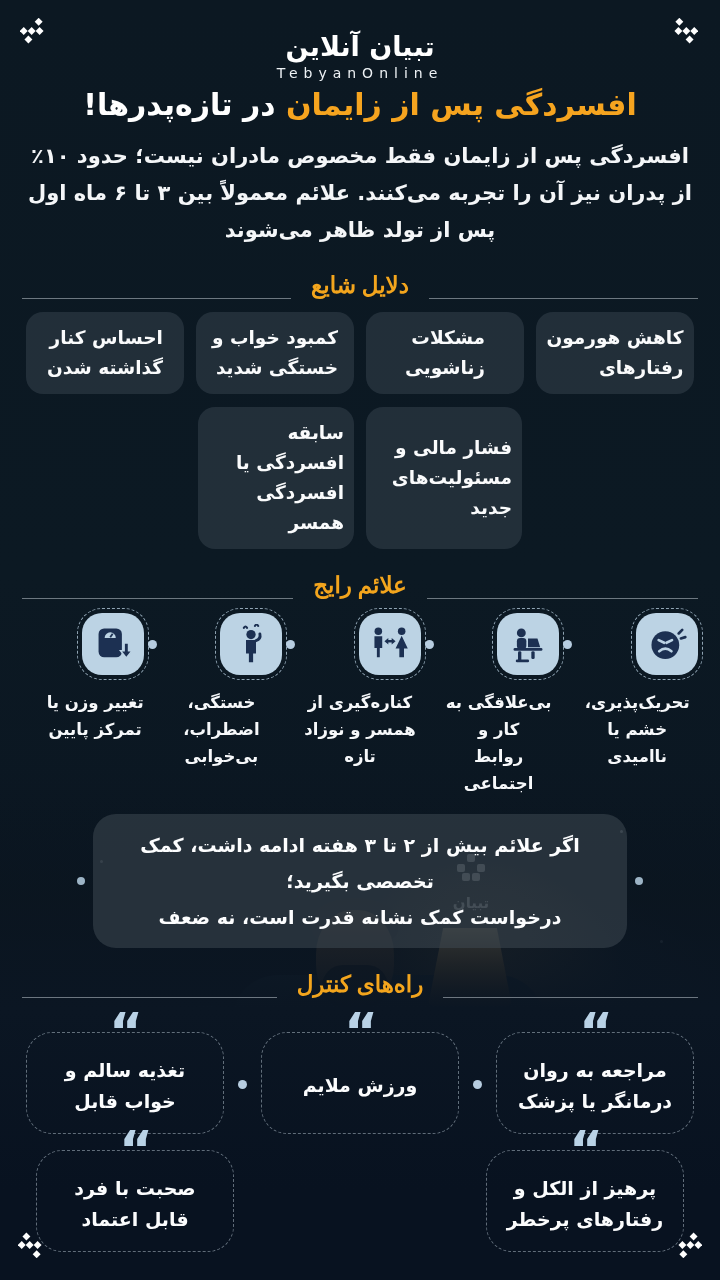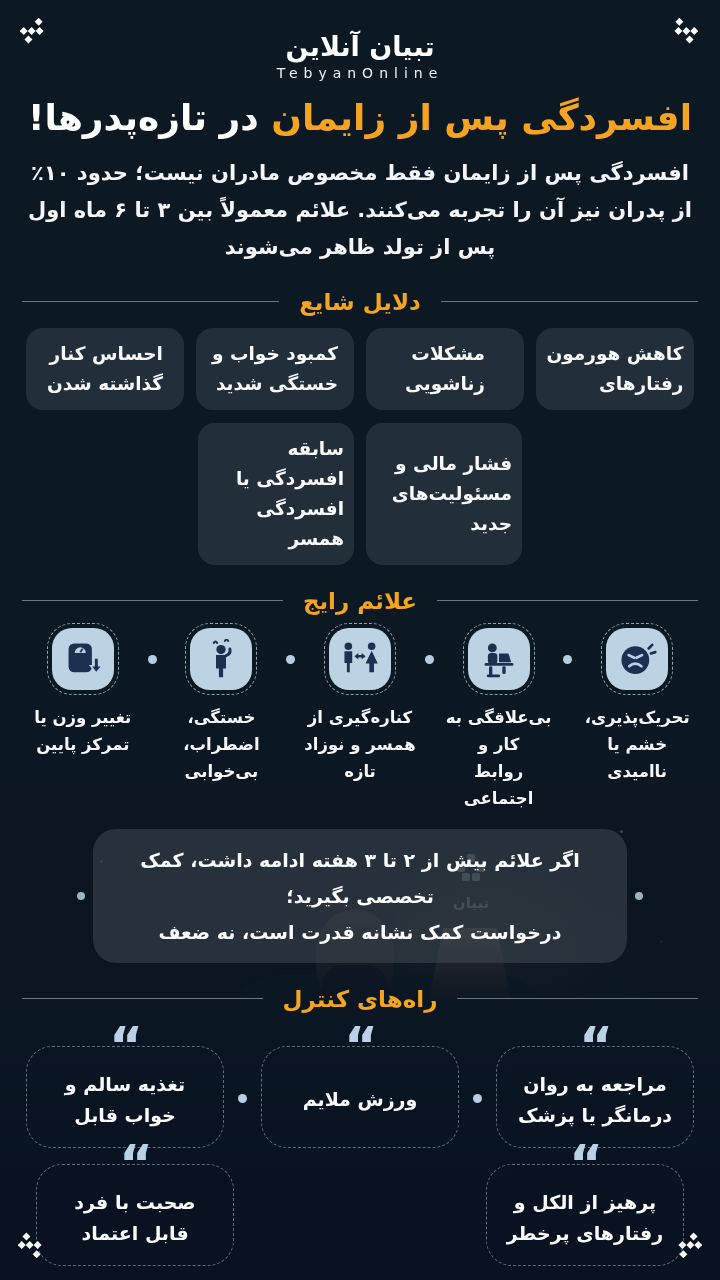--- a/index.html
+++ b/index.html
@@ -41,39 +41,39 @@
   .rug{ position:absolute; left:150px; top:470px; width:570px; height:60px; background:linear-gradient(180deg, rgba(40,32,20,.35), rgba(10,10,8,.1)); }
   .star{ position:absolute; width:3px; height:3px; border-radius:50%; background:rgba(220,230,240,.35); }
 
   
   .content{ position:absolute; inset:0; z-index:2; direction:rtl; padding:31px 22px 0; color:#fff; }
   .center{ text-align:center; }
 
   .logo-fa{ font-size:27px; font-weight:bold; color:#fff; letter-spacing:0; }
   .logo-en{ margin-top:3px; font-size:14px; color:#eef2f5; letter-spacing:6px; direction:ltr; }
 
-  .title{ margin-top:13px; font-size:36px; font-weight:bold; line-height:1.35; }
+  .title{ margin-top:4px; font-size:30px; font-weight:bold; line-height:1.35; }
   .title .hl{ color:#f6a41f; }
   .title .rest{ color:#ffffff; }
 
   .intro{ margin:12px auto 0; width:676px; font-size:21px; font-weight:bold; line-height:37px; color:#f4f6f8; }
 
-  .sec-hdr{ display:flex; align-items:center; gap:14px; margin-top:23px; }
+  .sec-hdr{ display:flex; align-items:flex-end; gap:14px; margin-top:23px;font-family:Liberation Serif, serif; }
   .sec-hdr .line{ flex:1; height:0; border-top:1px solid rgba(190,198,205,.55); }
   .sec-hdr .sec-title{ color:#f3a51d; font-size:23px; font-weight:bold; padding:0 6px; }
 
   .pill-row{ display:flex; justify-content:center; gap:12px; margin-top:13px; }
   .pill{ background:rgba(43,55,66,.72); border-radius:17px; padding:11px 10px; min-height:80px;
     display:flex; align-items:center; justify-content:center; }
   .pill-row.r1 .pill{ width:158px; }
   .pill-row.r2 .pill{ width:156px; }
   .pill .txt{ font-size:18.5px; font-weight:bold; line-height:30px; text-align:right; white-space:pre-line; color:#fafbfc; }
 
   .sym-row{ display:flex; justify-content:center; align-items:flex-start; margin-top:14px; }
-  .sym-col{ width:126px; display:flex; flex-direction:column; align-items:center; }
+  .sym-col{ width:126px; display:flex; flex-direction:column; align-items:flex-start; }
   .sym-icon{ width:62px; height:62px; border-radius:20px; background:#bcd3e4;
     display:flex; align-items:center; justify-content:center;
     outline:1.4px dashed rgba(188,211,228,.75); outline-offset:4px; }
   .sym-icon svg{ width:40px; height:40px; }
   .sym-label{ margin-top:14px; font-size:16.5px; font-weight:bold; line-height:27px; text-align:center; white-space:pre-line; color:#f6f8fa; }
   .sep-dot{ width:9px; height:9px; border-radius:50%; background:#b7cde0; margin:27px 4px 0; flex:none; }
 
   .warn-wrap{ position:relative; margin:17px auto 0; width:534px; }
   .warn{ background:rgba(62,72,82,.55); border-radius:23px; padding:13px 18px;
     font-size:19px; font-weight:bold; line-height:36px; text-align:center; white-space:pre-line; color:#fcfdfe; }

